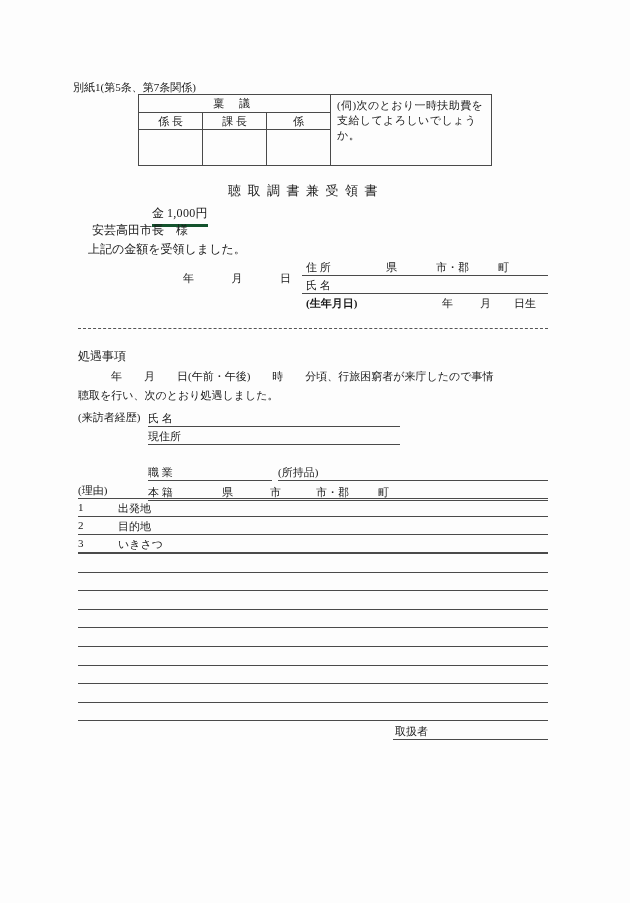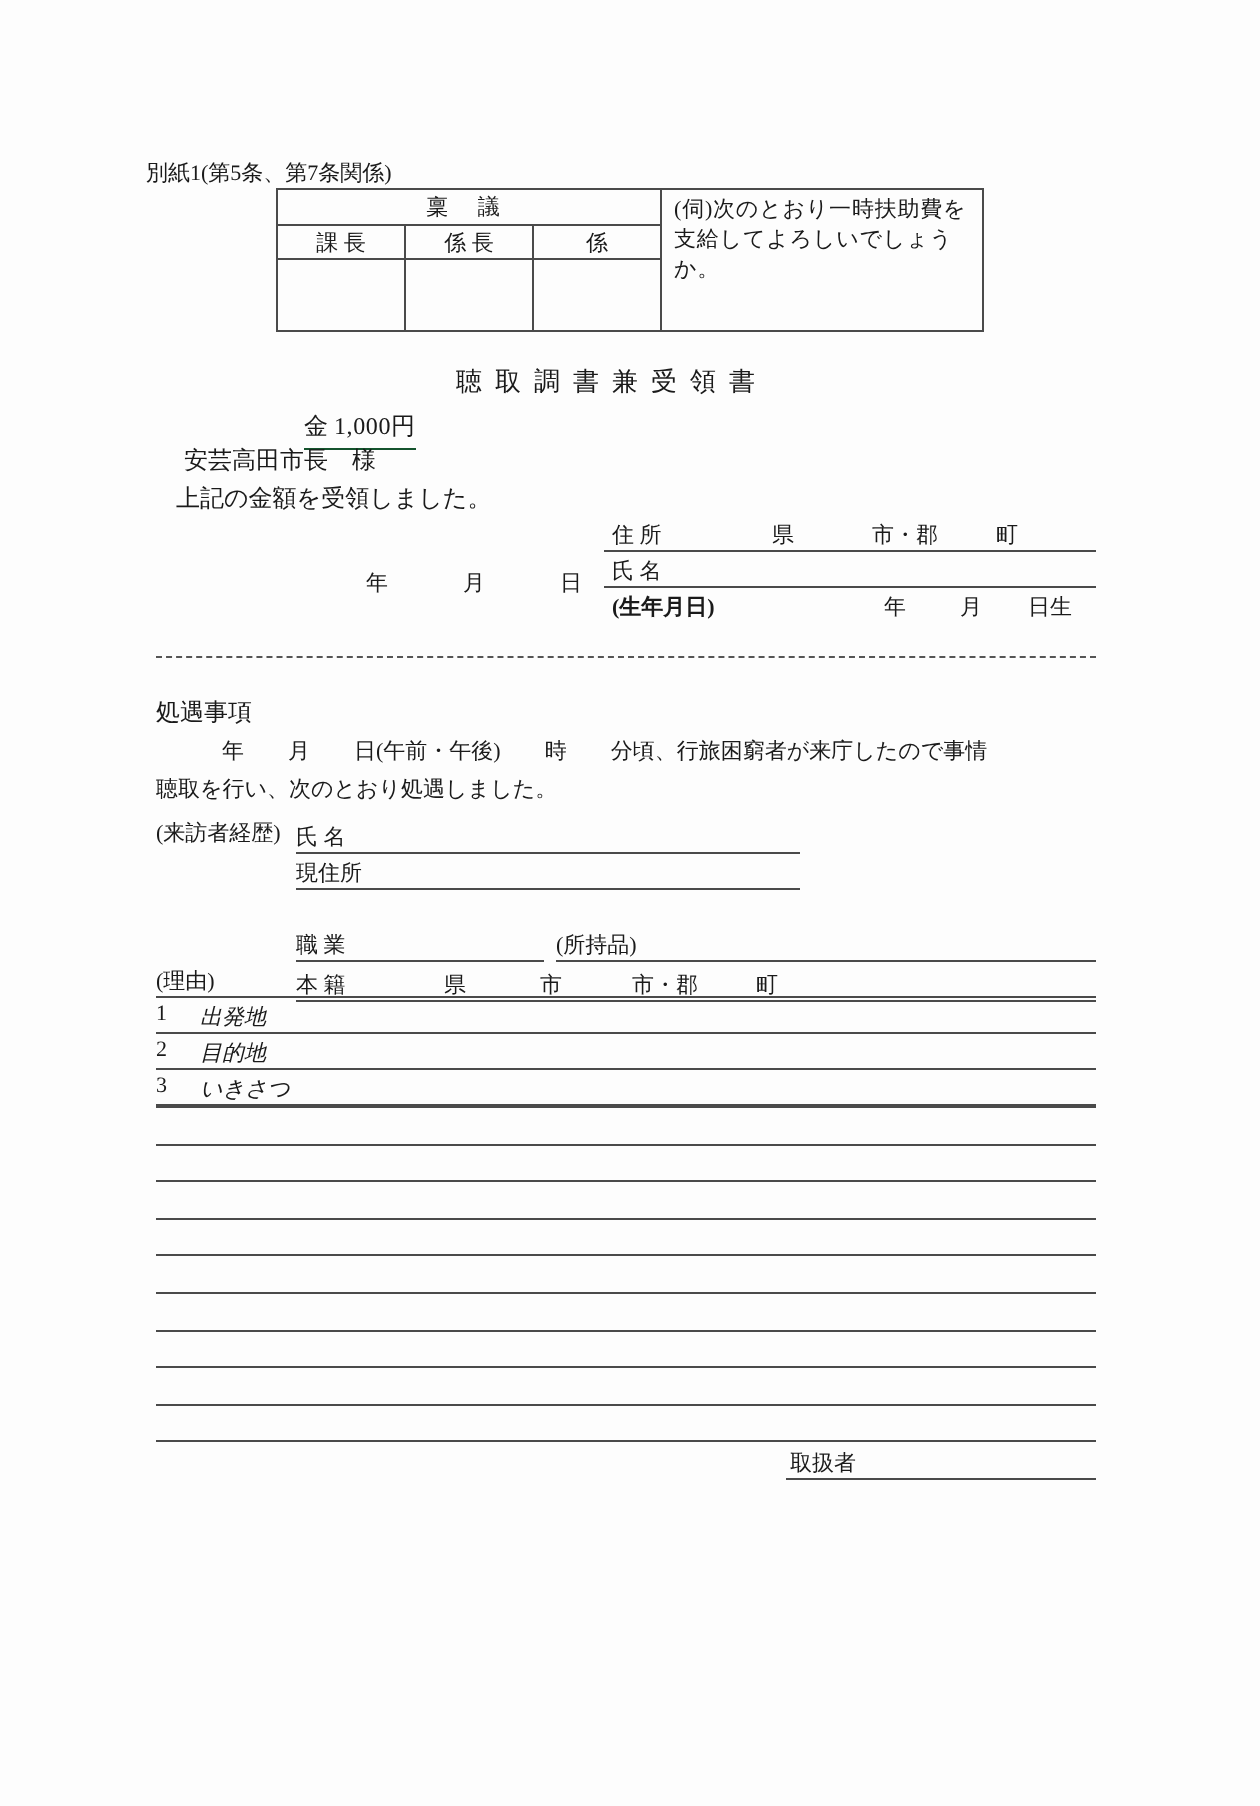--- a/index.html
+++ b/index.html
@@ -92,28 +92,28 @@
     line-height: 1.35;
     letter-spacing: 0.4px;
   }
 
   
   #receipt-title { left: 228px; top: 184px; }
   #amount-line {
     position: absolute;
     left: 152px;
     top: 205px;
-    border-bottom: 1px solid #14532d;
+    border-bottom: 3px solid #14532d;
     padding-bottom: 2px;
     font-size: 12px;
   }
   #amount-line .num { letter-spacing: 0.3px; }
   #addressee { left: 92px; top: 224px; }
   #receipt-stmt { left: 88px; top: 243px; }
-  #receipt-date { left: 160px; top: 276px; }
+  #receipt-date { left: 160px; top: 262px; }
 
   
   .addr-row {
     position: absolute;
     left: 302px;
     width: 246px;
     height: 18px;
     box-sizing: border-box;
     border-bottom: 1px solid #4a4a4a;
     font-size: 11px;
@@ -193,21 +193,21 @@
   .reason-row {
     position: absolute;
     left: 78px;
     width: 470px;
     height: 18px;
     box-sizing: border-box;
     border-bottom: 1px solid #4a4a4a;
     font-size: 11px;
   }
   .reason-row .num { position: absolute; left: 0; top: 2px; }
-  .reason-row .txt { position: absolute; left: 22px; top: 2px; font-style: italic; }
+  .reason-row .txt { position: absolute; left: 40px; top: 2px; }
   .reason-row .only { position: absolute; left: 0; top: 2px; }
   #reason-head { top: 481px; }
   #reason-1 { top: 499px; }
   #reason-2 { top: 517px; }
   #reason-3 { top: 535px; }
 
   
   .blank-line {
     position: absolute;
     left: 78px;
@@ -234,25 +234,25 @@
 
 <div class="page">
 
   <div class="t fs11" id="doc-ref">別紙1(第5条、第7条関係)</div>
 
   <div id="ringi-table">
     <div class="ringi-left">
       <div class="ringi-title sp6">稟        議</div>
       <div class="ringi-cols">
         <div class="ringi-col">
-          <div class="ringi-col-head">課    長</div>
+          <div class="ringi-col-head">係    長</div>
           <div class="ringi-col-body"></div>
         </div>
         <div class="ringi-col">
-          <div class="ringi-col-head">係    長</div>
+          <div class="ringi-col-head">課    長</div>
           <div class="ringi-col-body"></div>
         </div>
         <div class="ringi-col">
           <div class="ringi-col-head">係</div>
           <div class="ringi-col-body"></div>
         </div>
       </div>
     </div>
     <div class="ringi-right">(伺)次のとおり一時扶助費を支給してよろしいでしょうか。</div>
   </div>

